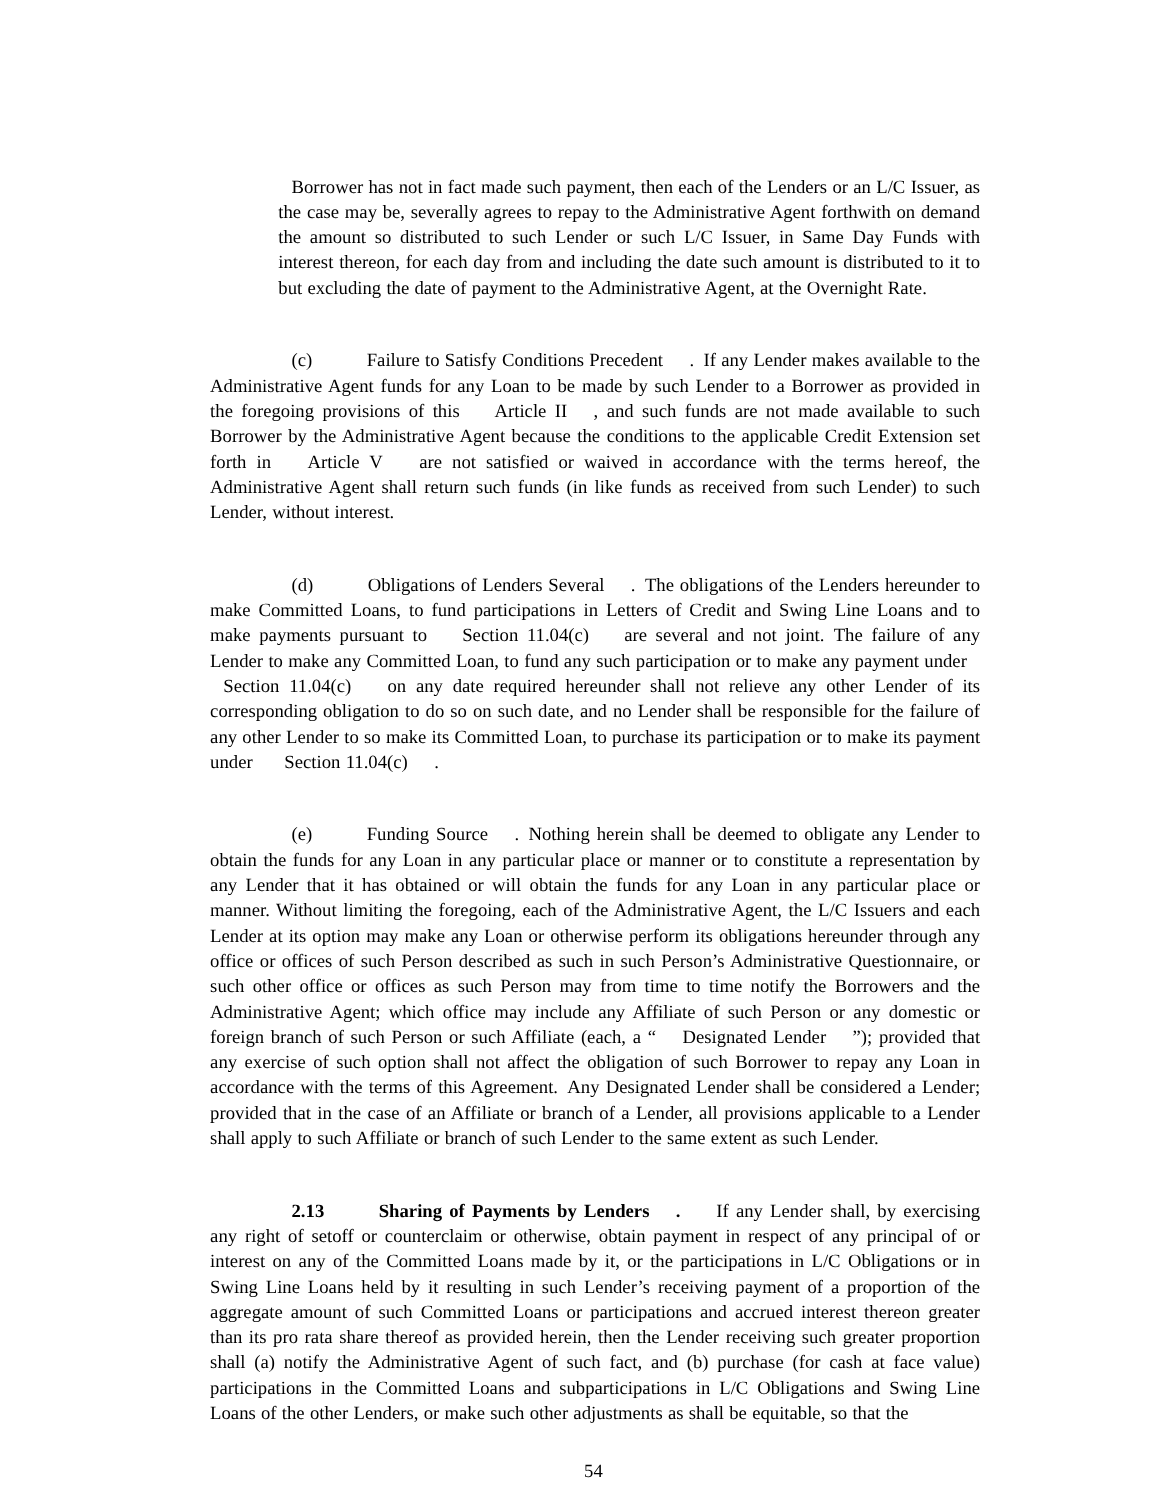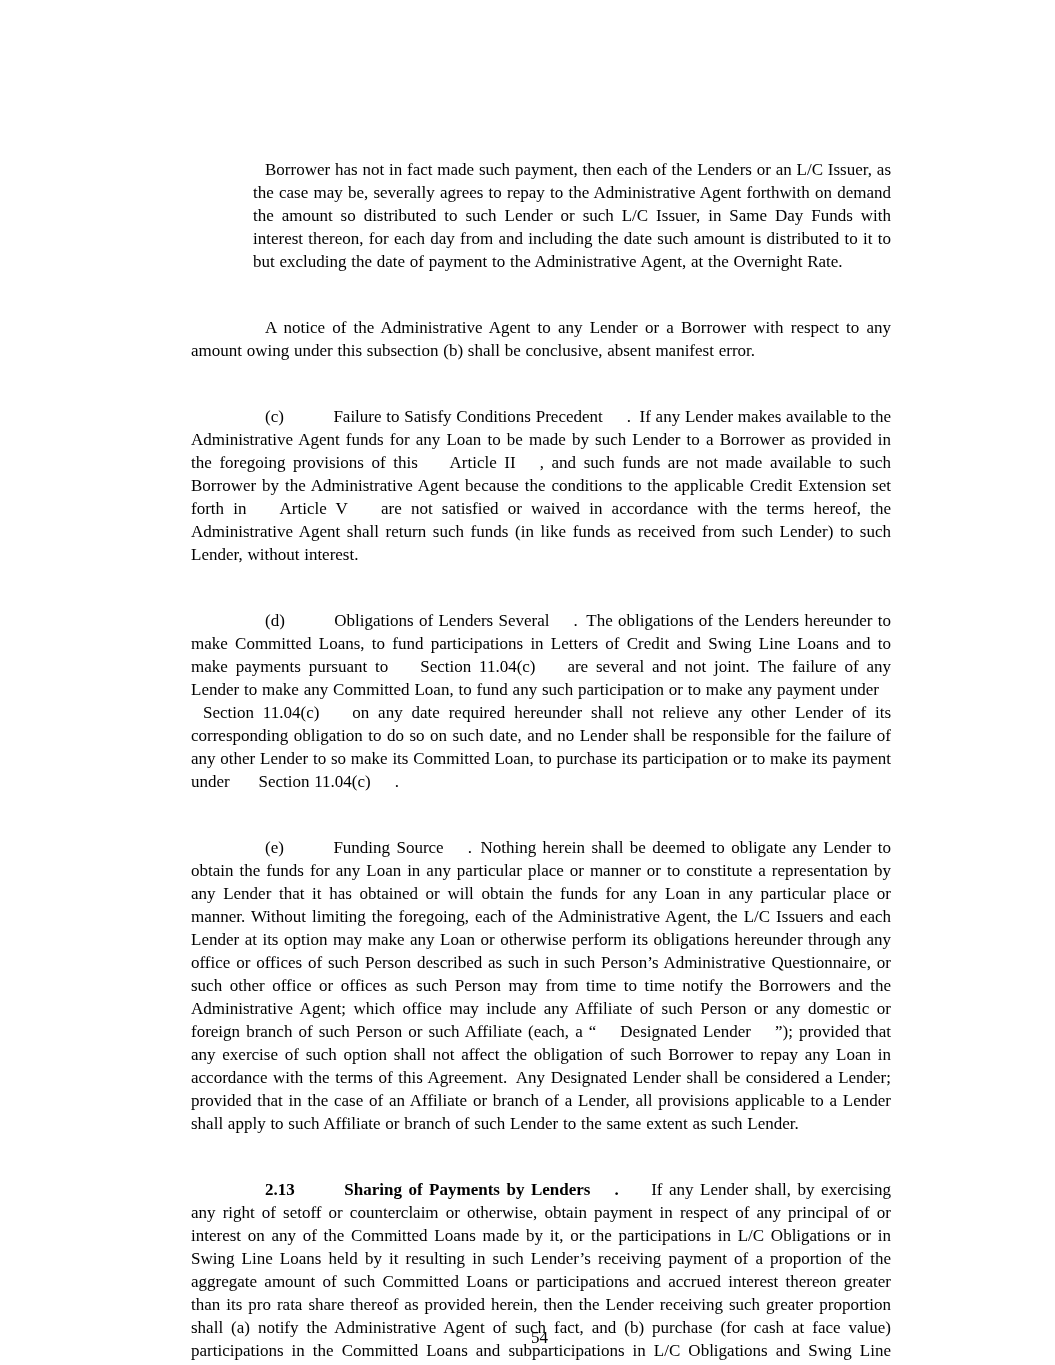--- a/index.html
+++ b/index.html
@@ -46,20 +46,19 @@
     font-size: 17px;
     line-height: 23px;
   }
 </style>
 </head>
 <body>
 
 <div class="page">
   <div class="page-body">
       <p class="para block"><span>Borrower has not in fact made such payment, then each of the Lenders or an L/C Issuer, as the case may be, severally agrees to repay to the Administrative Agent forthwith on demand the amount so distributed to such Lender or such L/C Issuer, in Same Day Funds with interest thereon, for each day from and including the date such amount is distributed to it to but excluding the date of payment to the Administrative Agent, at the Overnight Rate.</span></p>
-      <p class="para"><span>A notice of the Administrative Agent to any Lender or a Borrower with respect to any amount owing under this subsection (b) shall be conclusive, absent manifest error.</span></p>
       <p class="para"><span>(c)  </span><span class="u">Failure to Satisfy Conditions Precedent</span><span>. If any Lender makes available to the Administrative Agent funds for any Loan to be made by such Lender to a Borrower as provided in the foregoing provisions of this </span><span class="u">Article II</span><span>, and such funds are not made available to such Borrower by the Administrative Agent because the conditions to the applicable Credit Extension set forth in </span><span class="u">Article V</span><span> are not satisfied or waived in accordance with the terms hereof, the Administrative Agent shall return such funds (in like funds as received from such Lender) to such Lender, without interest.</span></p>
       <p class="para"><span>(d)  </span><span class="u">Obligations of Lenders Several</span><span>. The obligations of the Lenders hereunder to make Committed Loans, to fund participations in Letters of Credit and Swing Line Loans and to make payments pursuant to </span><span class="u">Section 11.04(c)</span><span> are several and not joint. The failure of any Lender to make any Committed Loan, to fund any such participation or to make any payment under </span><span class="u">Section 11.04(c)</span><span> on any date required hereunder shall not relieve any other Lender of its corresponding obligation to do so on such date, and no Lender shall be responsible for the failure of any other Lender to so make its Committed Loan, to purchase its participation or to make its payment under </span><span class="u">Section 11.04(c)</span><span>.</span></p>
       <p class="para"><span>(e)  </span><span class="u">Funding Source</span><span>. Nothing herein shall be deemed to obligate any Lender to obtain the funds for any Loan in any particular place or manner or to constitute a representation by any Lender that it has obtained or will obtain the funds for any Loan in any particular place or manner. Without limiting the foregoing, each of the Administrative Agent, the L/C Issuers and each Lender at its option may make any Loan or otherwise perform its obligations hereunder through any office or offices of such Person described as such in such Person’s Administrative Questionnaire, or such other office or offices as such Person may from time to time notify the Borrowers and the Administrative Agent; which office may include any Affiliate of such Person or any domestic or foreign branch of such Person or such Affiliate (each, a “</span><span class="u">Designated Lender</span><span>”); provided that any exercise of such option shall not affect the obligation of such Borrower to repay any Loan in accordance with the terms of this Agreement. Any Designated Lender shall be considered a Lender; provided that in the case of an Affiliate or branch of a Lender, all provisions applicable to a Lender shall apply to such Affiliate or branch of such Lender to the same extent as such Lender.</span></p>
       <p class="para"><span class="b">2.13  </span><span class="u b">Sharing of Payments by Lenders</span><span class="b">.</span><span> If any Lender shall, by exercising any right of setoff or counterclaim or otherwise, obtain payment in respect of any principal of or interest on any of the Committed Loans made by it, or the participations in L/C Obligations or in Swing Line Loans held by it resulting in such Lender’s receiving payment of a proportion of the aggregate amount of such Committed Loans or participations and accrued interest thereon greater than its pro rata share thereof as provided herein, then the Lender receiving such greater proportion shall (a) notify the Administrative Agent of such fact, and (b) purchase (for cash at face value) participations in the Committed Loans and subparticipations in L/C Obligations and Swing Line Loans of the other Lenders, or make such other adjustments as shall be equitable, so that the</span></p>
     </div>
   <div class="page-number">54</div>
 </div>
 
 </body></html>

